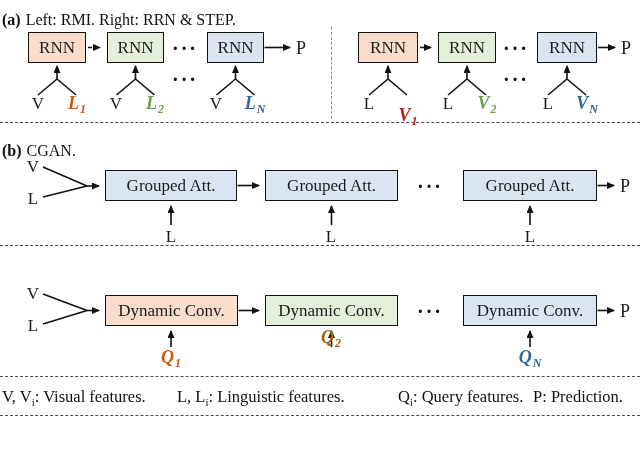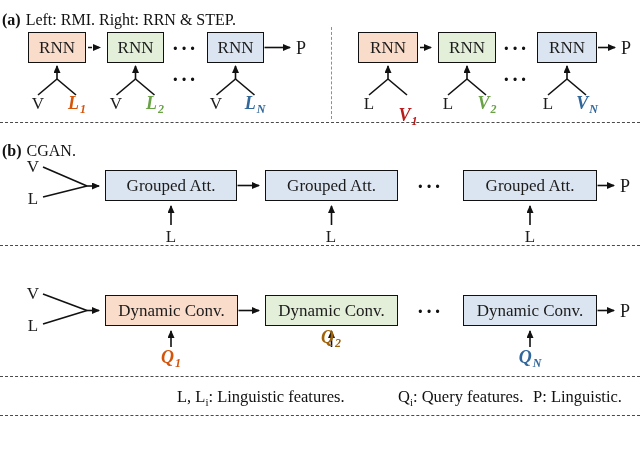--- a/index.html
+++ b/index.html
@@ -140,20 +140,21 @@
   <div class="box" style="left: 265px; top: 295px; width: 133px; background-color: rgb(227, 239, 217);">Dynamic Conv.</div>
   <span class="dots" style="left:430px;top:301px;">···</span>
   <div class="box" style="left: 463px; top: 295px; width: 134px; background-color: rgb(219, 229, 241);">Dynamic Conv.</div>
   <span class="plab" style="left:620px;top:302px;">P</span>
   <span class="clab" style="left: 171px; top: 348px; color: rgb(212, 84, 10); text-align: center;"><span>Q</span><span class="cs">1</span></span>
   <span class="clab" style="left: 331px; top: 328px; color: #a16207;"><span>Q</span><span class="cs">2</span></span>
   <span class="clab" style="left: 530px; top: 348px; color: rgb(49, 103, 155);"><span>Q</span><span class="cs">N</span></span>
 
   <div class="divider" style="top:376px;"></div>
 
+  <span class="legend-seg" style="left:2px;"><span>V, V</span><sub>i</sub><span>: Visual features.</span></span>
   <span class="legend-seg" style="left:177px;"><span>L, L</span><sub>i</sub><span>: Linguistic features.</span></span>
   <span class="legend-seg" style="left:398px;"><span>Q</span><sub>i</sub><span>: Query features.</span></span>
-  <span class="legend-seg" style="left:533px;"><span>P</span><sub></sub><span>: Linguistic.</span></span>
+  <span class="legend-seg" style="left:533px;"><span>P</span><sub></sub><span>: Prediction.</span></span>
 
   <div class="divider" style="top:415px;"></div>
 
 
 </div>
 
 </body></html>

